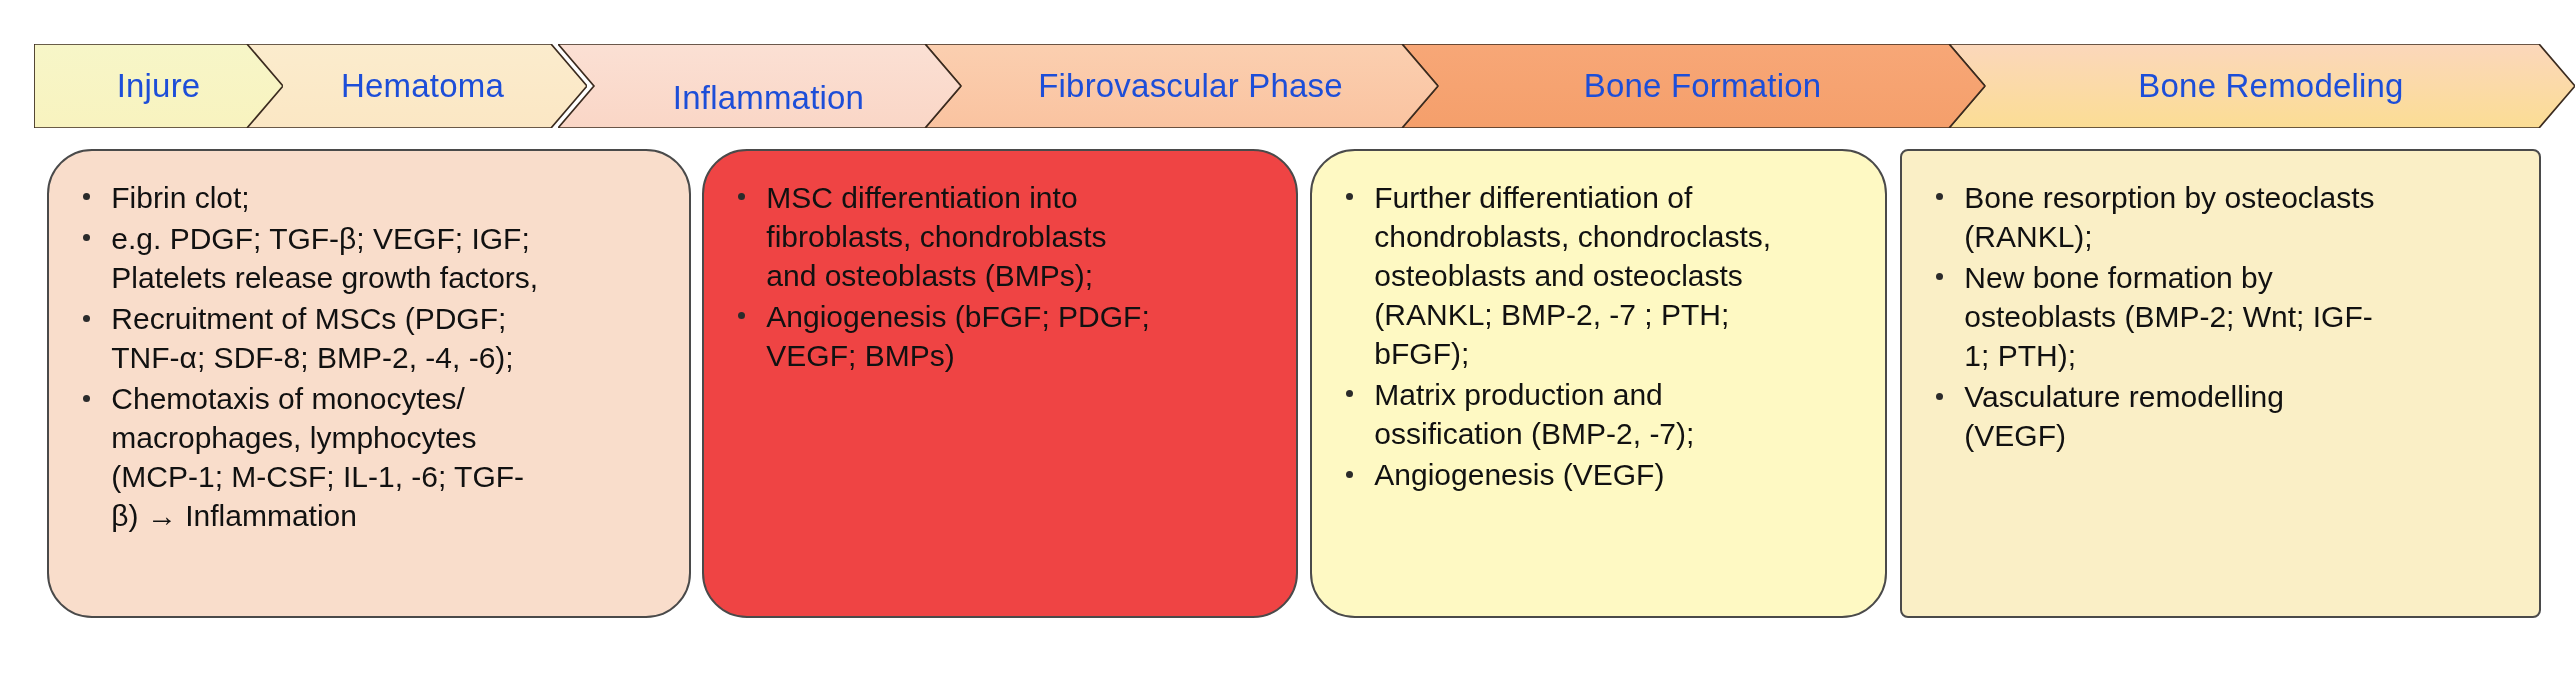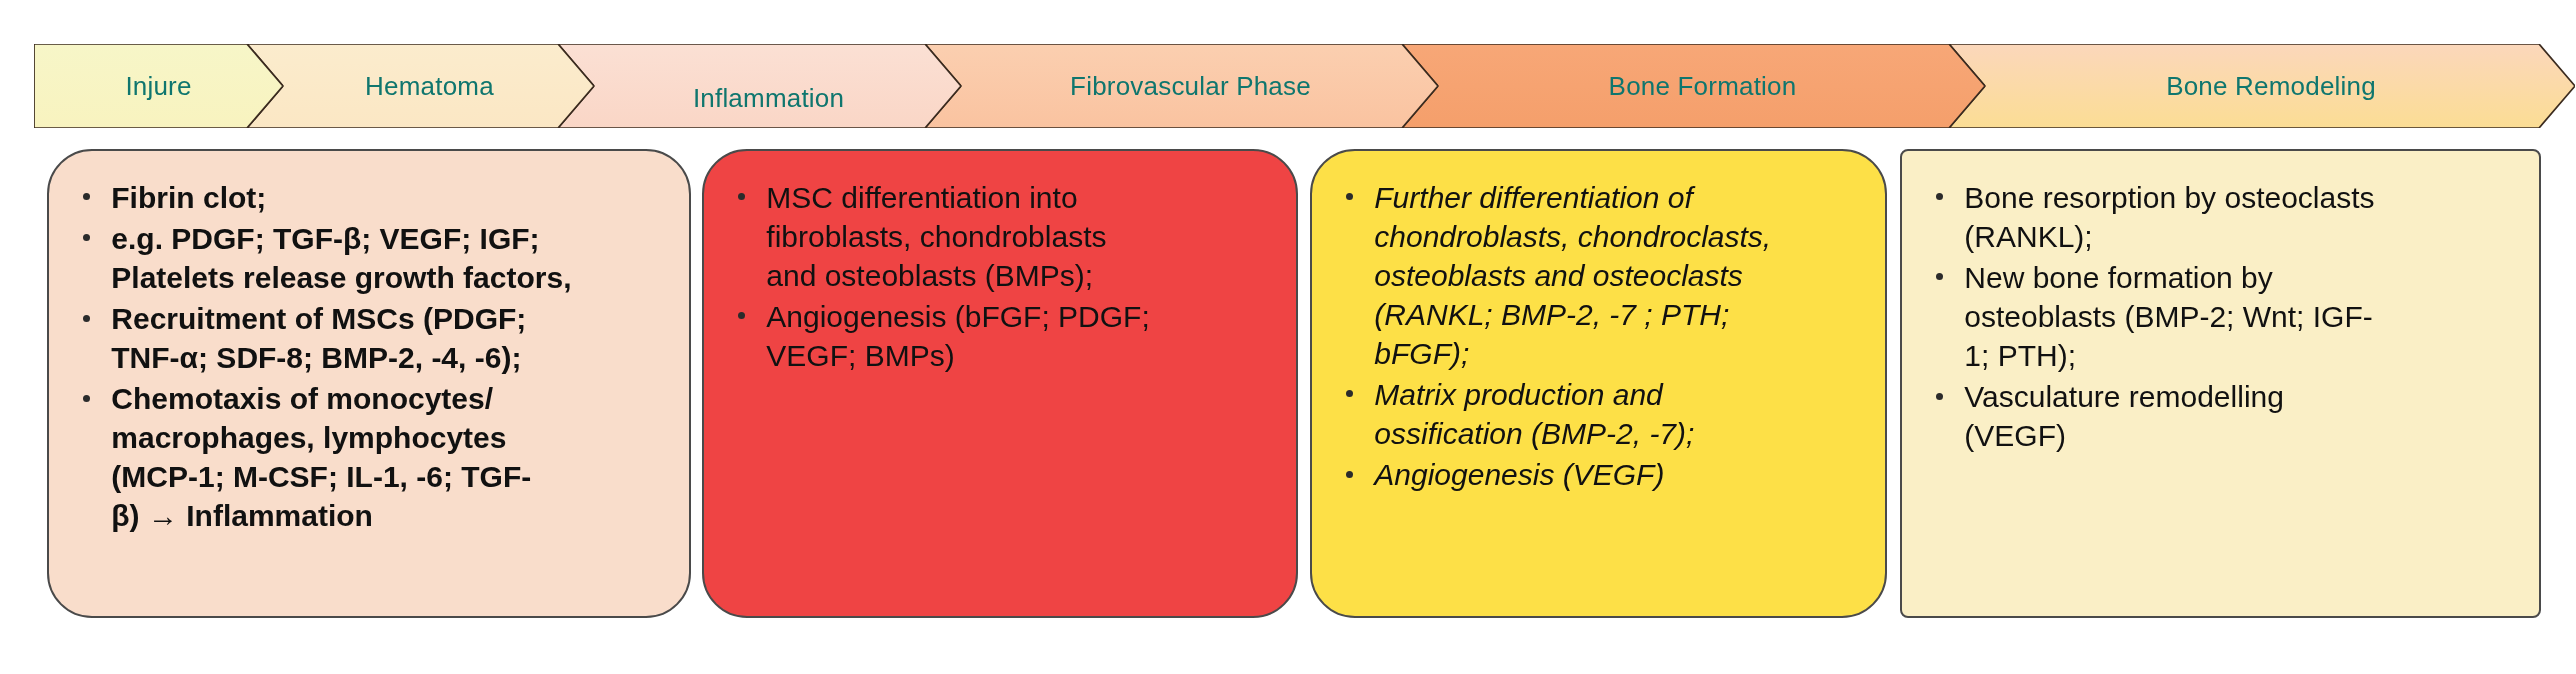--- a/index.html
+++ b/index.html
@@ -3,36 +3,36 @@
 <meta charset="utf-8">
 <style>
   html,body{margin:0;padding:0;background:#ffffff;}
   body{width:2576px;height:675px;font-family:"Liberation Sans",sans-serif;overflow:hidden;}
   #root{position:relative;width:2576px;height:675px;}
 
   
   #banner{position:absolute;left:34px;top:44px;width:2506px;height:84px;}
   .chev{position:absolute;top:0;height:84px;display:flex;align-items:center;justify-content:center;
         box-sizing:border-box;}
-  .chev .lbl{position:relative;z-index:3;font-size:26px;color:#0f766e;white-space:nowrap;
+  .chev .lbl{position:relative;z-index:3;font-size:33px;color:#1d4ed8;white-space:nowrap;
              letter-spacing:0.2px;}
   .chevshape{position:absolute;inset:0;z-index:1;}
   .chevshape svg{display:block;width:100%;height:100%;}
 
   
   .box{position:absolute;top:149px;height:469px;border:2.3px solid #4a4a4a;border-radius:45px;
        box-sizing:border-box;padding:26.6px 20.3px 15.6px 20.3px;}
   .box ul{list-style:none;margin:0;padding:0;}
   .box li{position:relative;padding-left:42px;margin:0 0 2.3px 0;font-size:30px;line-height:1.30;
           color:#111;}
   .box li .bt{display:block;}
   .box li::before{content:"";position:absolute;left:14px;top:15.6px;width:7px;height:7px;
                   border-radius:50%;background:#2b2b2b;}
 
-  #box1{left:47px;width:644px;background:#f9ddcb;font-weight:bold;}
+  #box1{left:47px;width:644px;background:#f9ddcb;}
   #box2{left:702px;width:596px;background:#fbcdac;}
   #box3{left:1310px;width:577px;background:#fbc9a5;}
   #box4{left:1900px;width:641px;background:#faefc6;border-radius:8px;}
 </style>
 </head>
 <body>
 
 <div id="root">
 
   <div id="banner">
@@ -43,21 +43,21 @@
               <linearGradient id="g0" x1="0" y1="0" x2="0" y2="1">
            <stop offset="0%" stop-color="#f7f6c8"></stop>
            <stop offset="100%" stop-color="#f8f3bf"></stop>
          </linearGradient>
             </defs>
          <polygon points="0,0 272,0 318,54 272,108 0,108" fill="url(#g0)" stroke="#3b2b1f" stroke-width="2.2"></polygon>
        </svg>
         </div>
         <span class="lbl" style="margin-left: 0px;">Injure</span>
       </div>
-      <div class="chev" style="left: 213px; width: 347px; z-index: 5;">
+      <div class="chev" style="left: 206px; width: 347px; z-index: 5;">
         <div class="chevshape">
           <svg viewBox="0 0 444 108" preserveAspectRatio="none">
          <defs>
               <linearGradient id="g1" x1="0" y1="0" x2="0" y2="1">
            <stop offset="0%" stop-color="#fbeccd"></stop>
            <stop offset="100%" stop-color="#fbe7c4"></stop>
          </linearGradient>
             </defs>
          <polygon points="0,0 398,0 444,54 398,108 0,108 46,54" fill="url(#g1)" stroke="#3b2b1f" stroke-width="2.2"></polygon>
        </svg>
@@ -149,21 +149,21 @@
           <span class="bt">MSC differentiation into</span>
           <span class="bt">fibroblasts, chondroblasts</span>
           <span class="bt">and osteoblasts (BMPs);</span>
         </li>
         <li>
           <span class="bt">Angiogenesis (bFGF; PDGF;</span>
           <span class="bt">VEGF; BMPs)</span>
         </li>
       </ul>
   </div>
-  <div class="box" id="box3" style="background: #fde047; font-style: italic;">
+  <div class="box" id="box3" style="background: #fef9c3;">
     <ul>
         <li>
           <span class="bt">Further differentiation of</span>
           <span class="bt">chondroblasts, chondroclasts,</span>
           <span class="bt">osteoblasts and osteoclasts</span>
           <span class="bt">(RANKL; BMP-2, -7 ; PTH;</span>
           <span class="bt">bFGF);</span>
         </li>
         <li>
           <span class="bt">Matrix production and</span>

